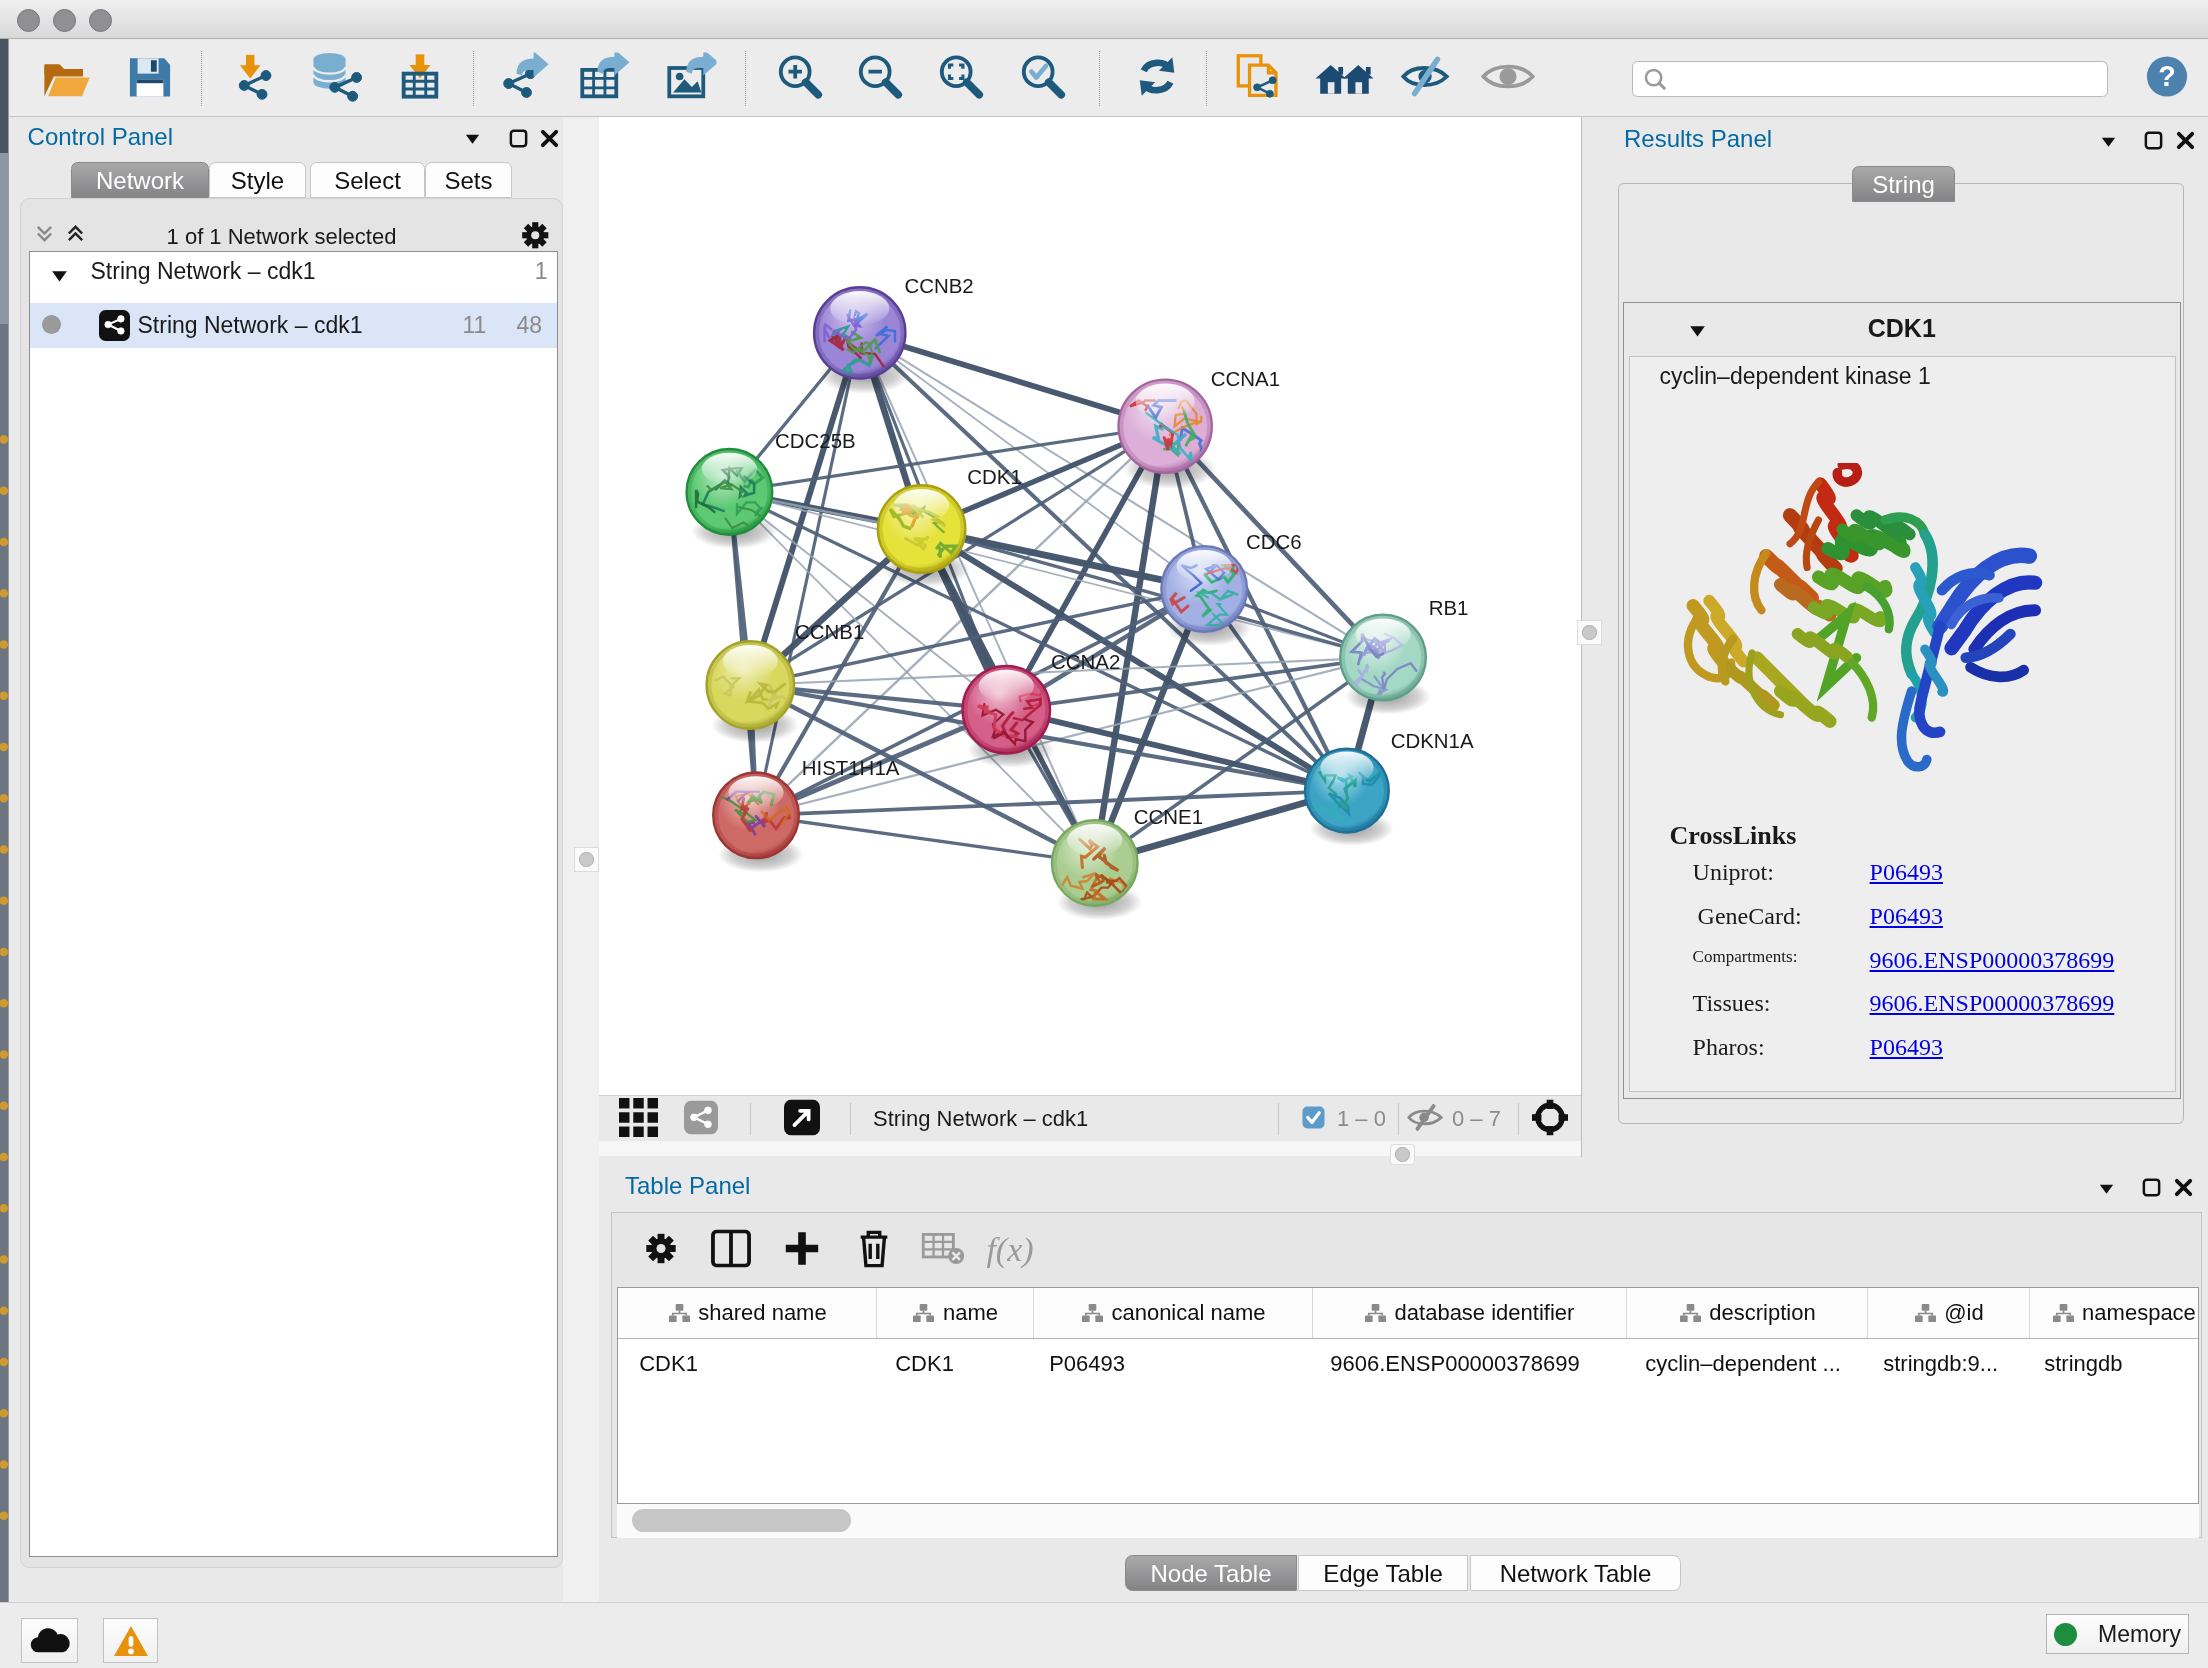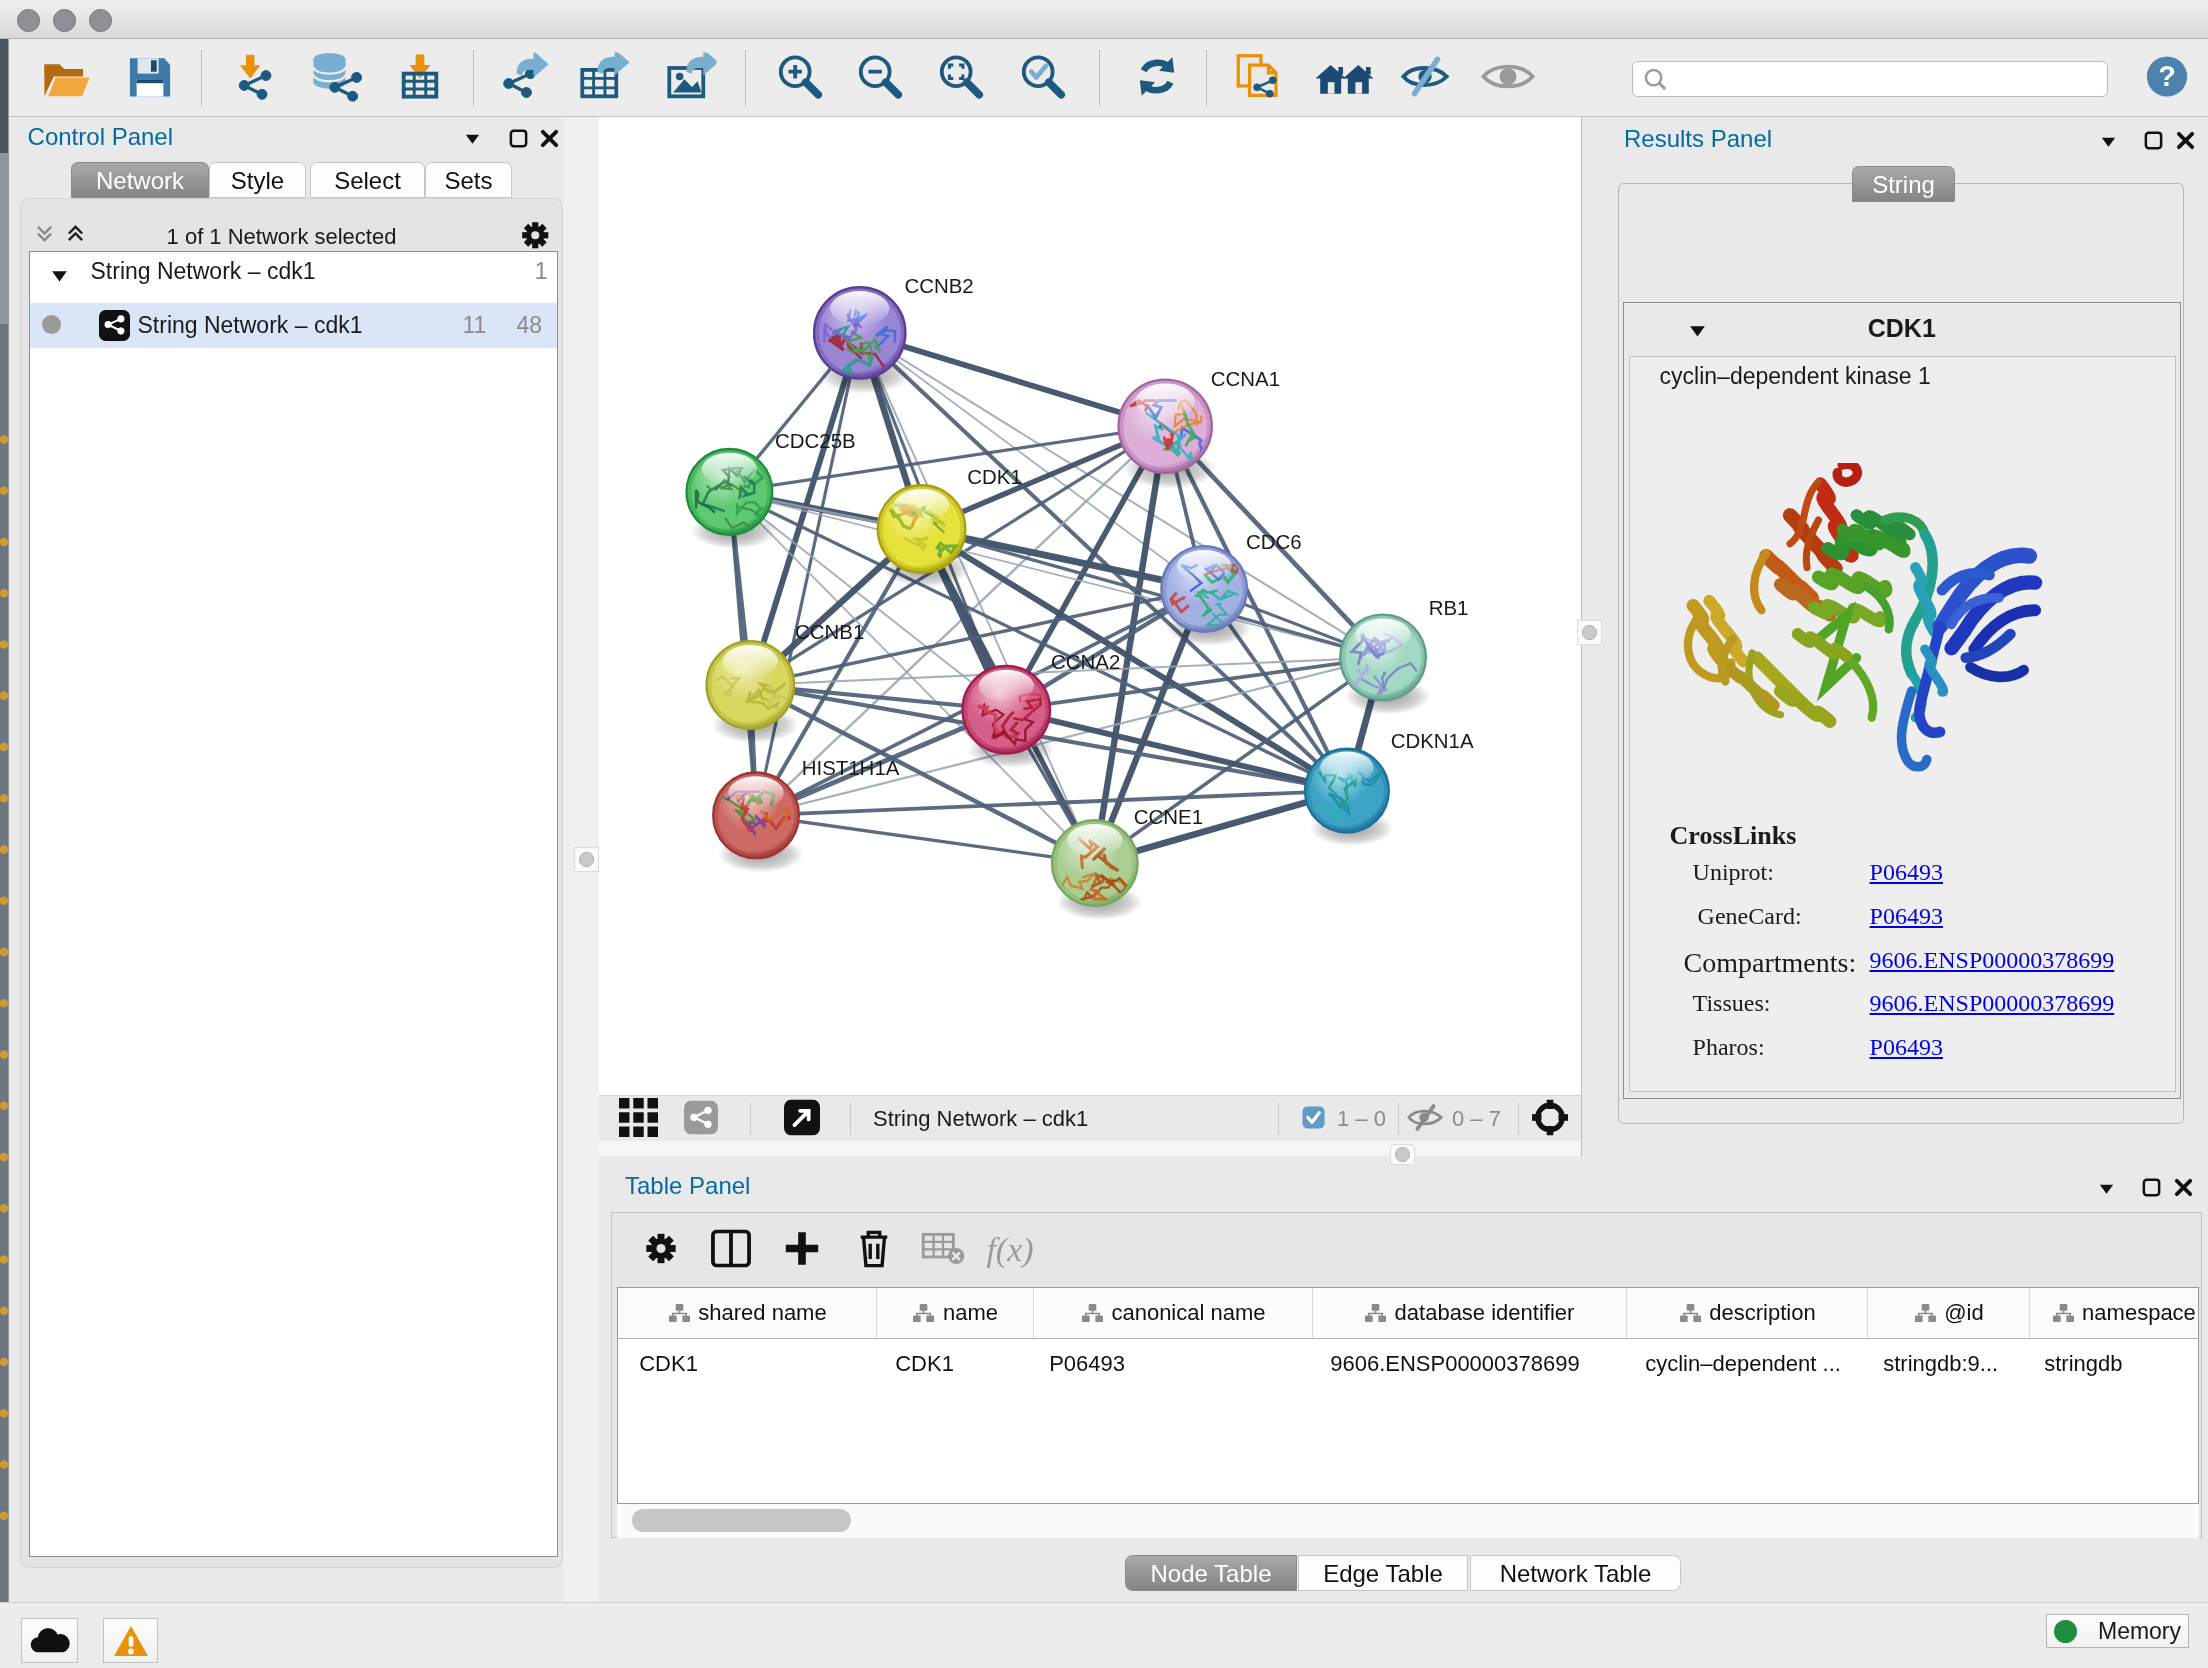--- a/index.html
+++ b/index.html
@@ -735,21 +735,21 @@
             <path d="M330 118 C310 112 292 120 280 134" fill="none" stroke="#2c5ace" stroke-width="11.2" stroke-linecap="round"></path>
             <path d="M262 196 Q273 212 268 211 Q263 210 274 226 Q285 242 280 241" fill="none" stroke="#2a90c0" stroke-width="10.0" stroke-linecap="round"></path>
             <path d="M150 60 C140 78 135 95 138 110" fill="none" stroke="#b84812" stroke-width="7.5" stroke-linecap="round"></path>
             <path d="M60 185 C48 200 45 218 52 230" fill="none" stroke="#b89a20" stroke-width="8.8" stroke-linecap="round"></path>
           </svg>
           <div class="serif abs" style="left:40px;top:464px;font-size:26px;font-weight:bold">CrossLinks</div>
           <div class="serif abs" style="left:63px;top:502px;font-size:24px">Uniprot:</div>
           <div class="serif abs" style="left:240px;top:502px;font-size:24px"><a class="lnk">P06493</a></div>
           <div class="serif abs" style="left:68px;top:546px;font-size:24px">GeneCard:</div>
           <div class="serif abs" style="left:240px;top:546px;font-size:24px"><a class="lnk">P06493</a></div>
-          <div class="serif abs" style="left:54px;top:590px;font-size:28px">Compartments:</div>
+          <div class="serif abs" style="left:63px;top:590px;font-size:17px">Compartments:</div>
           <div class="serif abs" style="left:240px;top:590px;font-size:24px"><a class="lnk">9606.ENSP00000378699</a></div>
           <div class="serif abs" style="left:63px;top:633px;font-size:24px">Tissues:</div>
           <div class="serif abs" style="left:240px;top:633px;font-size:24px"><a class="lnk">9606.ENSP00000378699</a></div>
           <div class="serif abs" style="left:63px;top:677px;font-size:24px">Pharos:</div>
           <div class="serif abs" style="left:240px;top:677px;font-size:24px"><a class="lnk">P06493</a></div>
         </div>
       </div>
     </div>
   </div>
 <div id="tablepanel" class="abs">
@@ -907,17 +907,17 @@
         <path d="M10 28 a8 8 0 0 1 -1 -16 a11 11 0 0 1 21 -3 a8 8 0 0 1 6 19 z" fill="#111"></path>
       </svg>
     </div>
     <div class="abs" style="left:103px;top:15px;width:55px;height:45px;background:linear-gradient(#fdfdfd,#f0f0f0);border:1px solid #c2c2c2;display:flex;align-items:center;justify-content:center">
       <svg width="38" height="34" viewBox="0 0 40 36" style="">
         <path d="M20 2 L38 34 H2 Z" fill="#e8920c"></path>
         <rect x="17.5" y="13" width="5" height="11" rx="2" fill="#fff"></rect>
         <circle cx="20" cy="29" r="3" fill="#fff"></circle>
       </svg>
     </div>
-    <div class="abs" style="left:2046px;top:11.4px;width:143px;height:34px;background:linear-gradient(#fdfdfd,#f0f0f0);border:1px solid #b5b5b5;display:flex;align-items:center;justify-content:center;gap:21px">
+    <div class="abs" style="left:2046px;top:11.4px;width:143px;height:40px;background:linear-gradient(#fdfdfd,#f0f0f0);border:1px solid #b5b5b5;display:flex;align-items:center;justify-content:center;gap:21px">
       <div style="width:23px;height:23px;border-radius:50%;background:#1e8e3e"></div>
       <span style="font-size:23px">Memory</span>
     </div>
   </div>
 
 </body></html>

